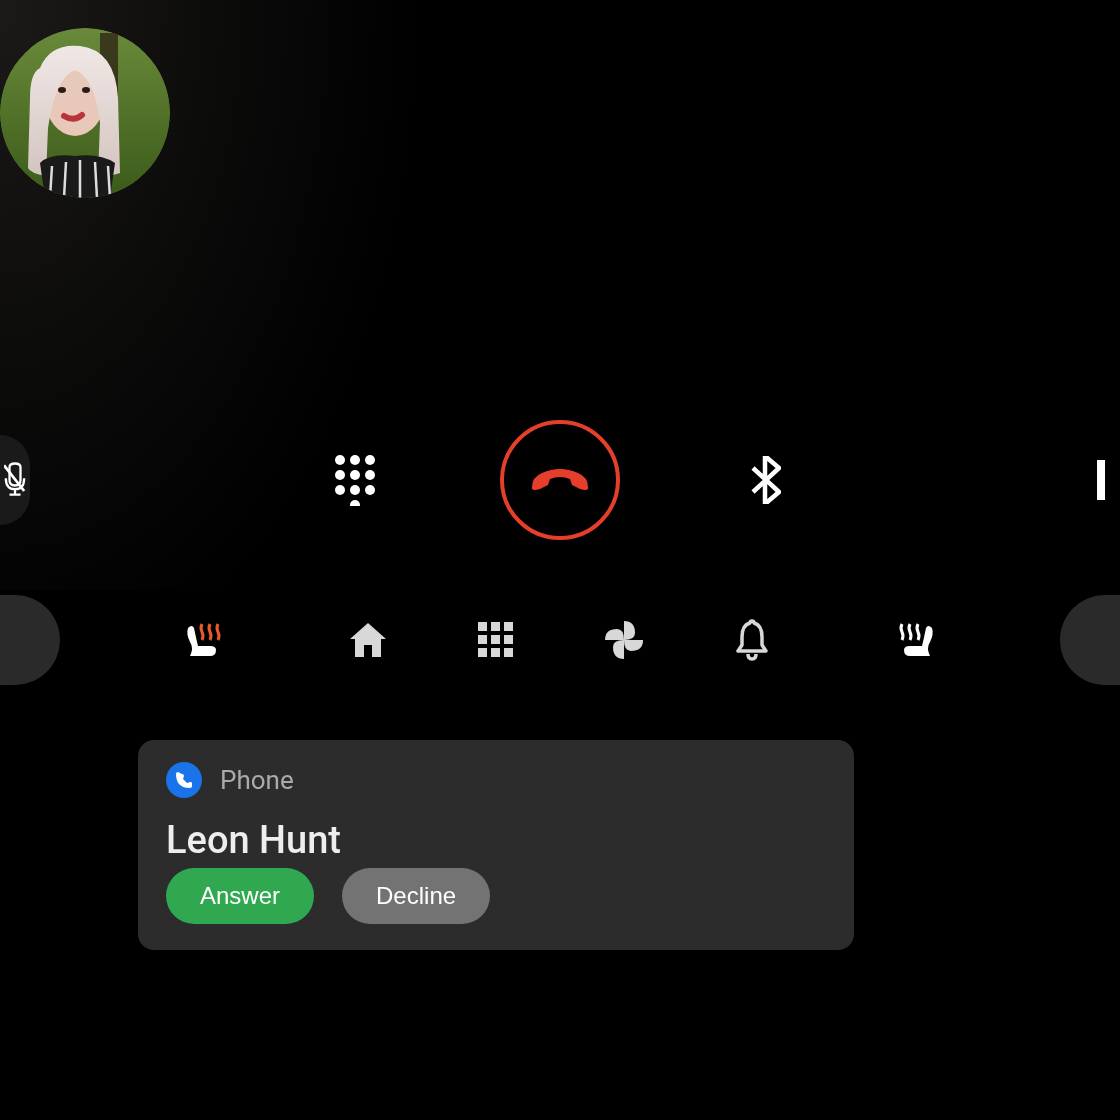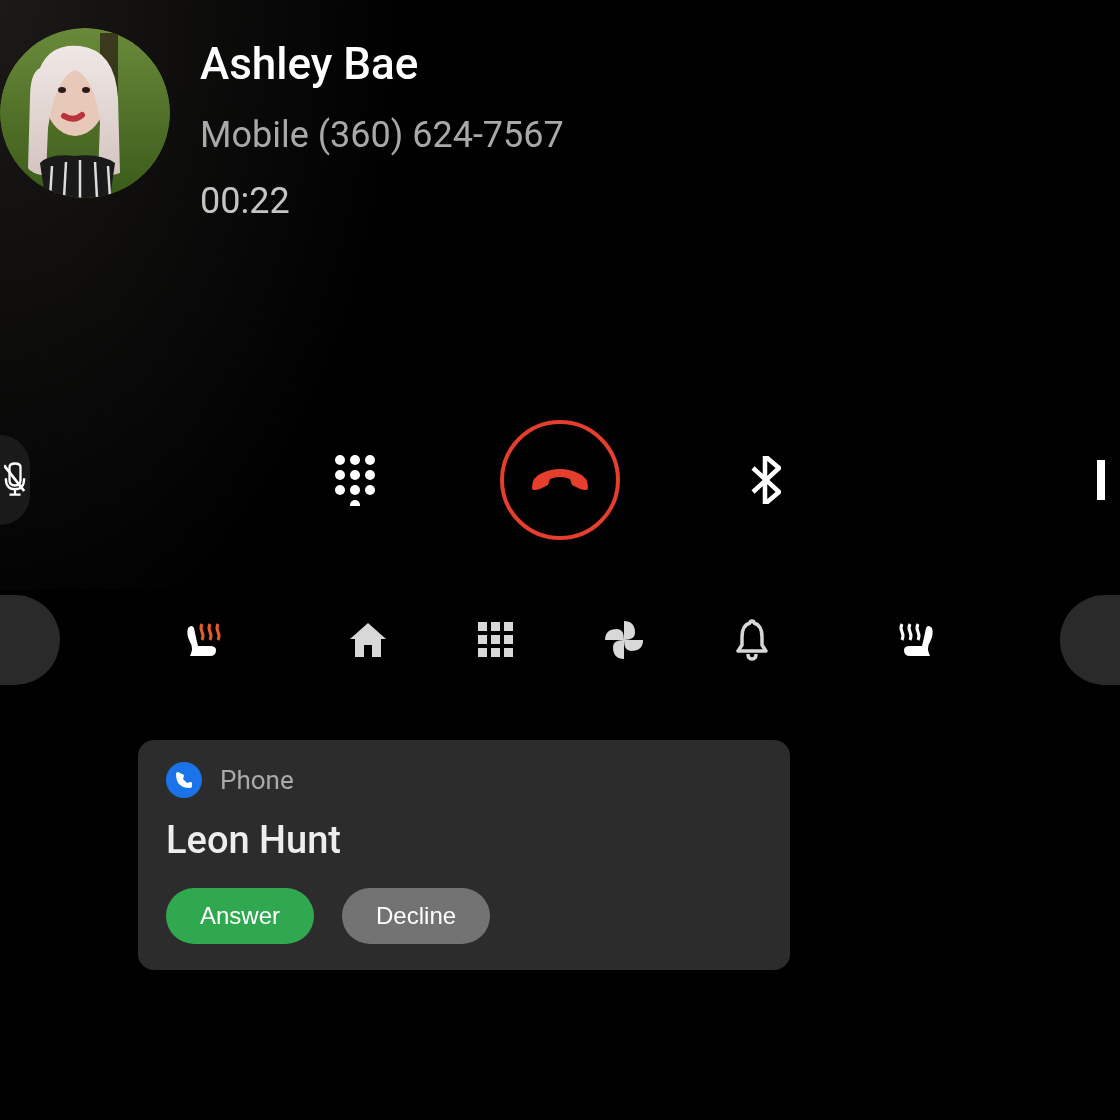--- a/index.html
+++ b/index.html
@@ -166,21 +166,21 @@
       justify-content: flex-end;
       padding-right: 2px;
     }
     .seat-icon-wrap {
       margin: 0 55px;
     }
     .notification-card {
       position: absolute;
       top: 740px;
       left: 138px;
-      width: 652px;
+      width: 716px;
       background: #2c2c2c;
       border-radius: 16px;
       padding: 22px 28px 26px 28px;
       z-index: 3;
     }
     .notif-header {
       display: flex;
       align-items: center;
       gap: 18px;
       margin-bottom: 20px;
@@ -214,21 +214,20 @@
       gap: 28px;
     }
     .pill-btn {
       border: none;
       border-radius: 32px;
       padding: 14px 34px;
       font-size: 24px;
       font-weight: 500;
       cursor: pointer;
       color: #fff;
-      margin-top: 20px;
     }
     .answer-btn {
       background: #2fa84f;
     }
     .decline-btn {
       background: #737373;
     }
   </style>
 </head>
 <body>
@@ -262,25 +261,20 @@
         <path d="M 64 88 Q 74 94 82 87" stroke="#b8343a" stroke-width="6" fill="none" stroke-linecap="round"></path>
         <path d="M 40 135 L 45 170 L 110 170 L 115 135 Q 100 125 75 128 Q 50 125 40 135 Z" fill="#1a1a1a"></path>
         <line x1="52" y1="138" x2="50" y2="170" stroke="#ddd" stroke-width="2.5"></line>
         <line x1="66" y1="134" x2="64" y2="170" stroke="#ddd" stroke-width="2.5"></line>
         <line x1="80" y1="132" x2="80" y2="170" stroke="#ddd" stroke-width="2.5"></line>
         <line x1="95" y1="134" x2="97" y2="170" stroke="#ddd" stroke-width="2.5"></line>
         <line x1="108" y1="138" x2="110" y2="170" stroke="#ddd" stroke-width="2.5"></line>
       </g>
     </svg>
   </div>
-  <div class="call-info">
-    <div class="contact-name">Ashley Bae</div>
-    <div class="contact-phone">Mobile (360) 624-7567</div>
-    <div class="call-duration">00:22</div>
-  </div>
 </div>
 
 <div class="call-controls">
   <div class="edge-btn-left">
     <svg width="22" height="36" viewBox="0 0 24 36">
       <path d="M 6 12 L 6 4 Q 6 0 12 0 Q 18 0 18 4 L 18 18 Q 18 24 12 24 Q 6 24 6 18 Z M 2 16 Q 2 28 12 28 Q 22 28 22 16 M 12 28 L 12 34 M 6 34 L 18 34" stroke="#fff" stroke-width="2.5" fill="none"></path>
       <line x1="0" y1="2" x2="22" y2="30" stroke="#fff" stroke-width="3"></line>
     </svg>
   </div>
 

